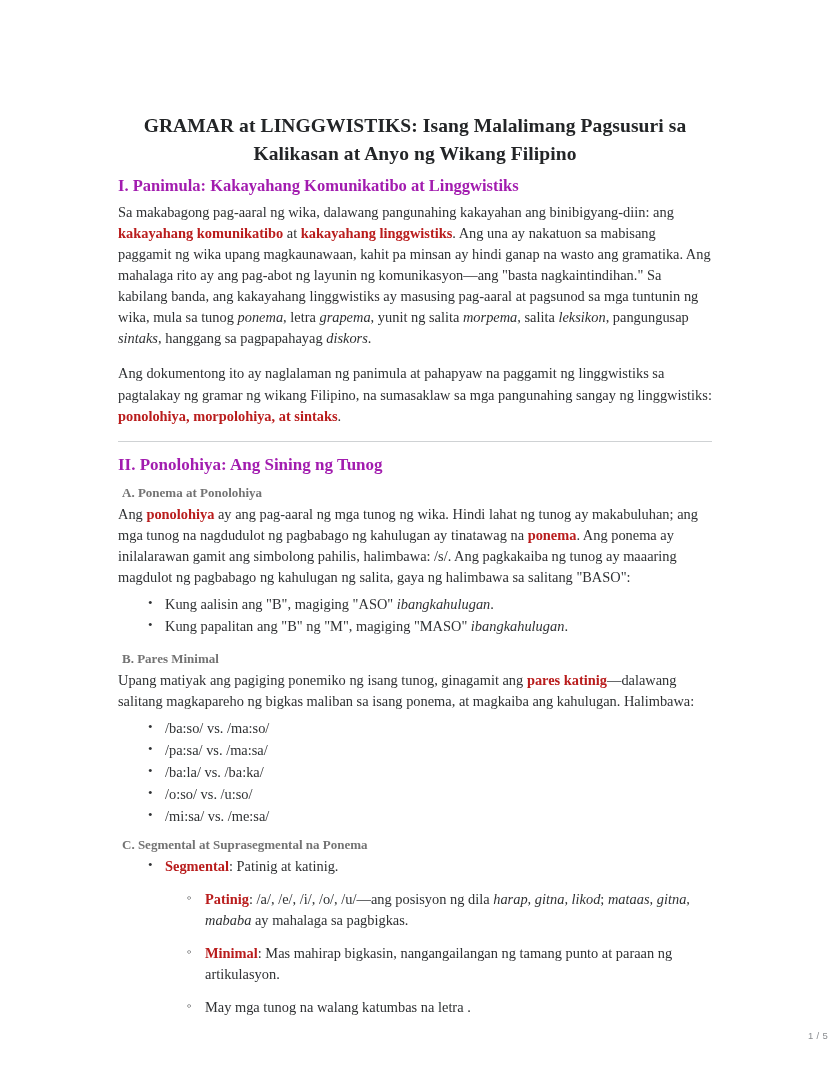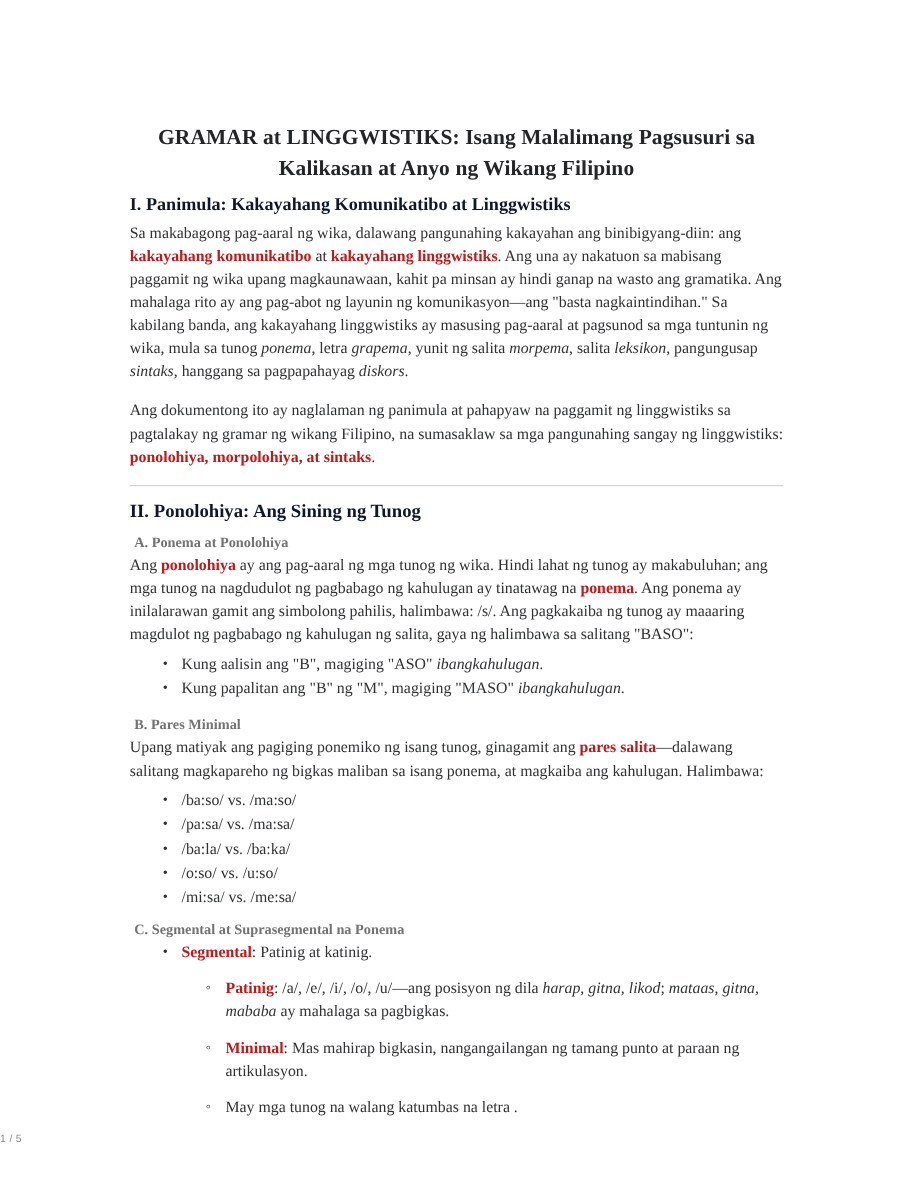--- a/index.html
+++ b/index.html
@@ -38,21 +38,21 @@
     margin: 0 0 6px 0;
     letter-spacing: 0.1px;
     color: #232527;
   }
 
   h2.sec {
     font-size: 17px;
     font-weight: bold;
     margin: 10px 0 5px 0;
     line-height: 1.3;
-    color: #0f172a;
+    color: #a21caf;
   }
   h3.sub {
     font-size: 13px;
     font-weight: bold;
     margin: 9px 0 2px 4px;
     line-height: 1.3;
     color: #737373;
   }
 
   p.body {
@@ -117,21 +117,21 @@
   ul.nomargin { margin-bottom: 0; }
 
   b, .b { font-weight: bold; color: #b91c1c; }
   i, .i { font-style: italic; }
 
   .footer {
     position: absolute;
     left: 0;
     top: 1030px;
     width: 828px;
-    text-align: left;
+    text-align: right;
     font-size: 9.5px;
     color: #8a8d90;
     font-family: "Liberation Sans", sans-serif;
     letter-spacing: 0.3px;
   }
 </style>
 </head>
 <body>
 
 <div class="page">
@@ -153,21 +153,21 @@
 
     <p class="body tight"><span>Ang </span><b>ponolohiya</b><span> ay ang pag-aaral ng mga tunog ng wika. Hindi lahat ng tunog ay makabuluhan; ang mga tunog na nagdudulot ng pagbabago ng kahulugan ay tinatawag na </span><b>ponema</b><span>. Ang ponema ay inilalarawan gamit ang simbolong pahilis, halimbawa: /s/. Ang pagkakaiba ng tunog ay maaaring magdulot ng pagbabago ng kahulugan ng salita, gaya ng halimbawa sa salitang "BASO":</span></p>
 
     <ul class="lv1">
       <li><span>Kung aalisin ang "B", magiging "ASO" </span><i>ibangkahulugan</i><span>.</span></li>
       <li><span>Kung papalitan ang "B" ng "M", magiging "MASO" </span><i>ibangkahulugan</i><span>.</span></li>
     </ul>
 
     <h3 class="sub" style="margin-top:14px;">B. Pares Minimal</h3>
 
-    <p class="body tight"><span>Upang matiyak ang pagiging ponemiko ng isang tunog, ginagamit ang </span><b>pares salita</b><span>—dalawang salitang magkapareho ng bigkas maliban sa isang ponema, at magkaiba ang kahulugan. Halimbawa:</span></p>
+    <p class="body tight"><span>Upang matiyak ang pagiging ponemiko ng isang tunog, ginagamit ang </span><b>pares katinig</b><span>—dalawang salitang magkapareho ng bigkas maliban sa isang ponema, at magkaiba ang kahulugan. Halimbawa:</span></p>
 
     <ul class="lv1">
       <li>/ba:so/ vs. /ma:so/</li>
       <li>/pa:sa/ vs. /ma:sa/</li>
       <li>/ba:la/ vs. /ba:ka/</li>
       <li>/o:so/ vs. /u:so/</li>
       <li>/mi:sa/ vs. /me:sa/</li>
     </ul>
 
     <h3 class="sub" style="margin-top:1px;">C. Segmental at Suprasegmental na Ponema</h3>

